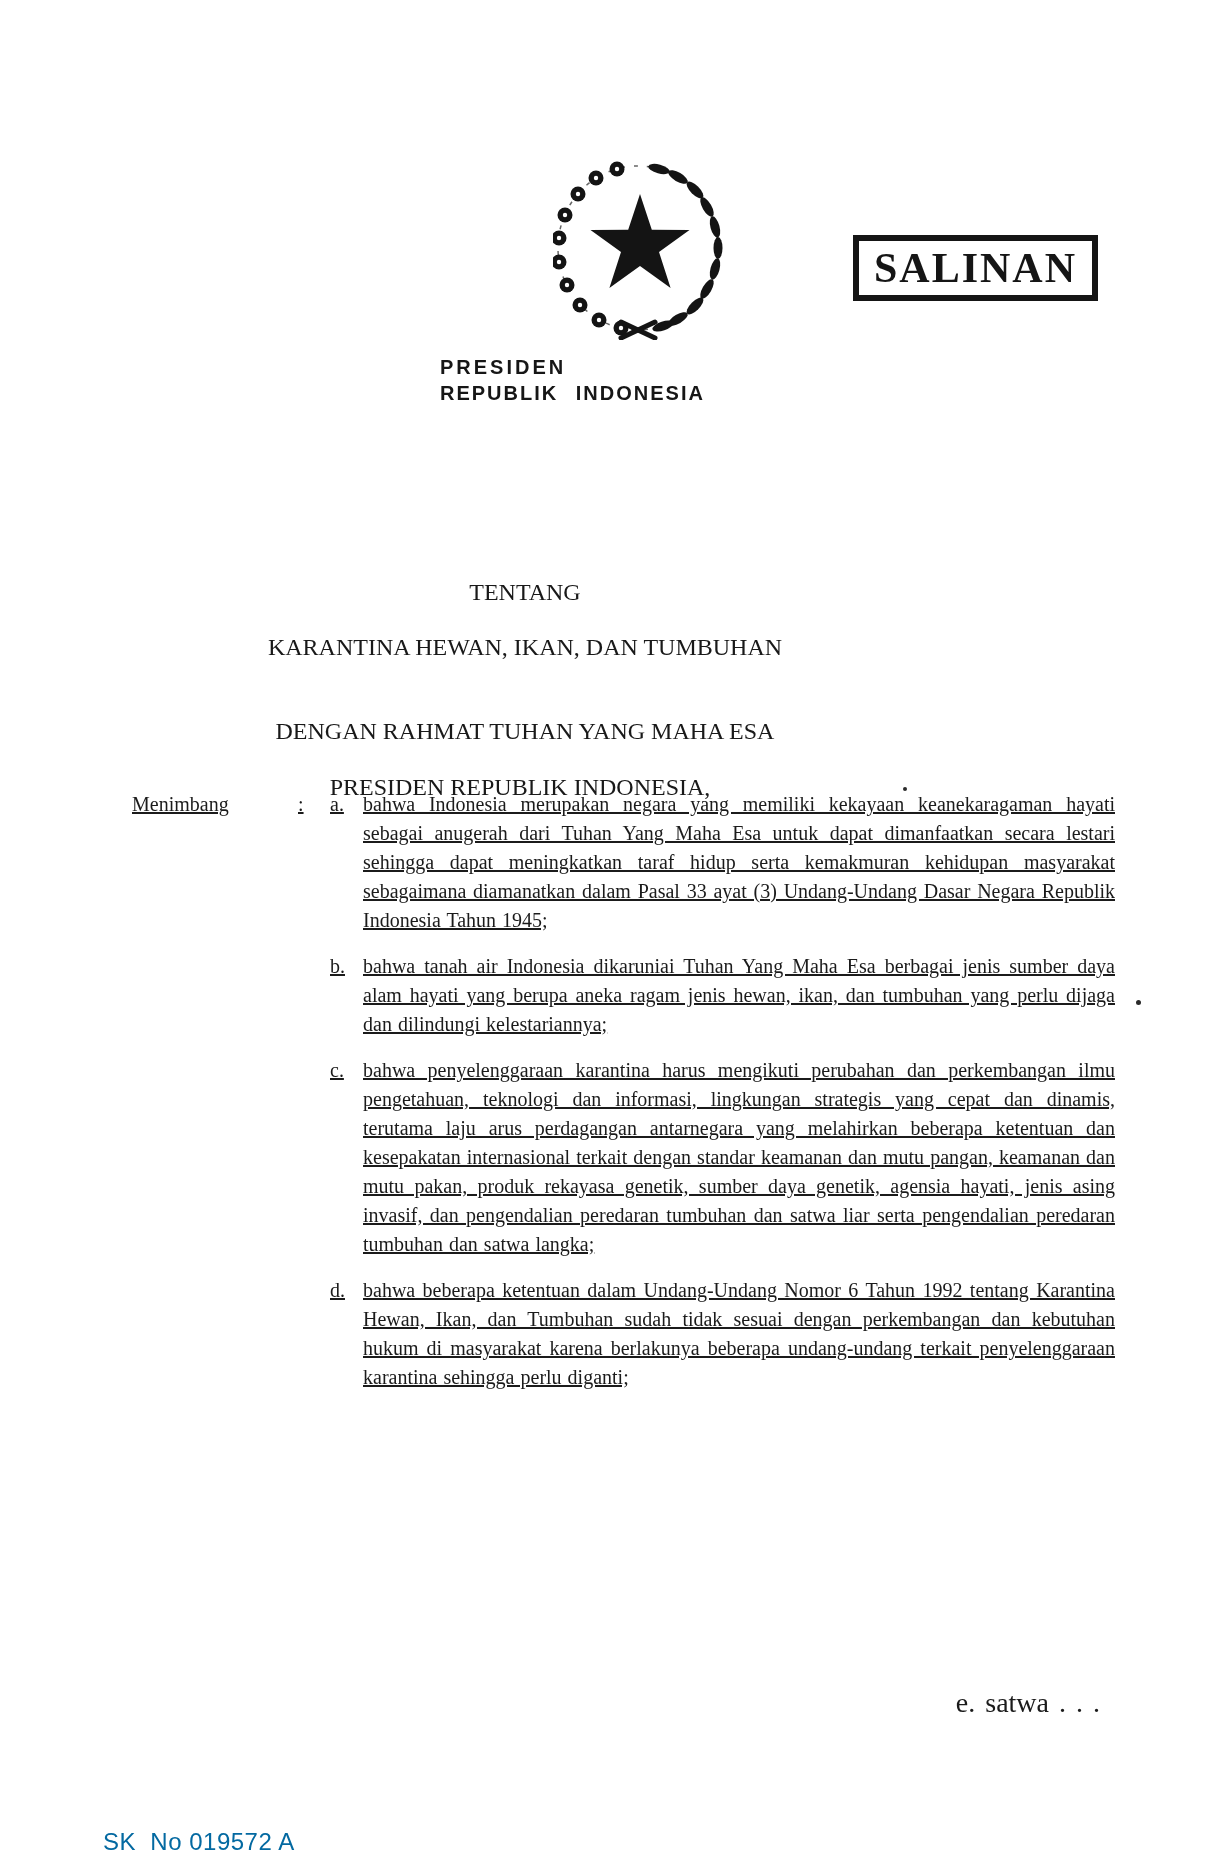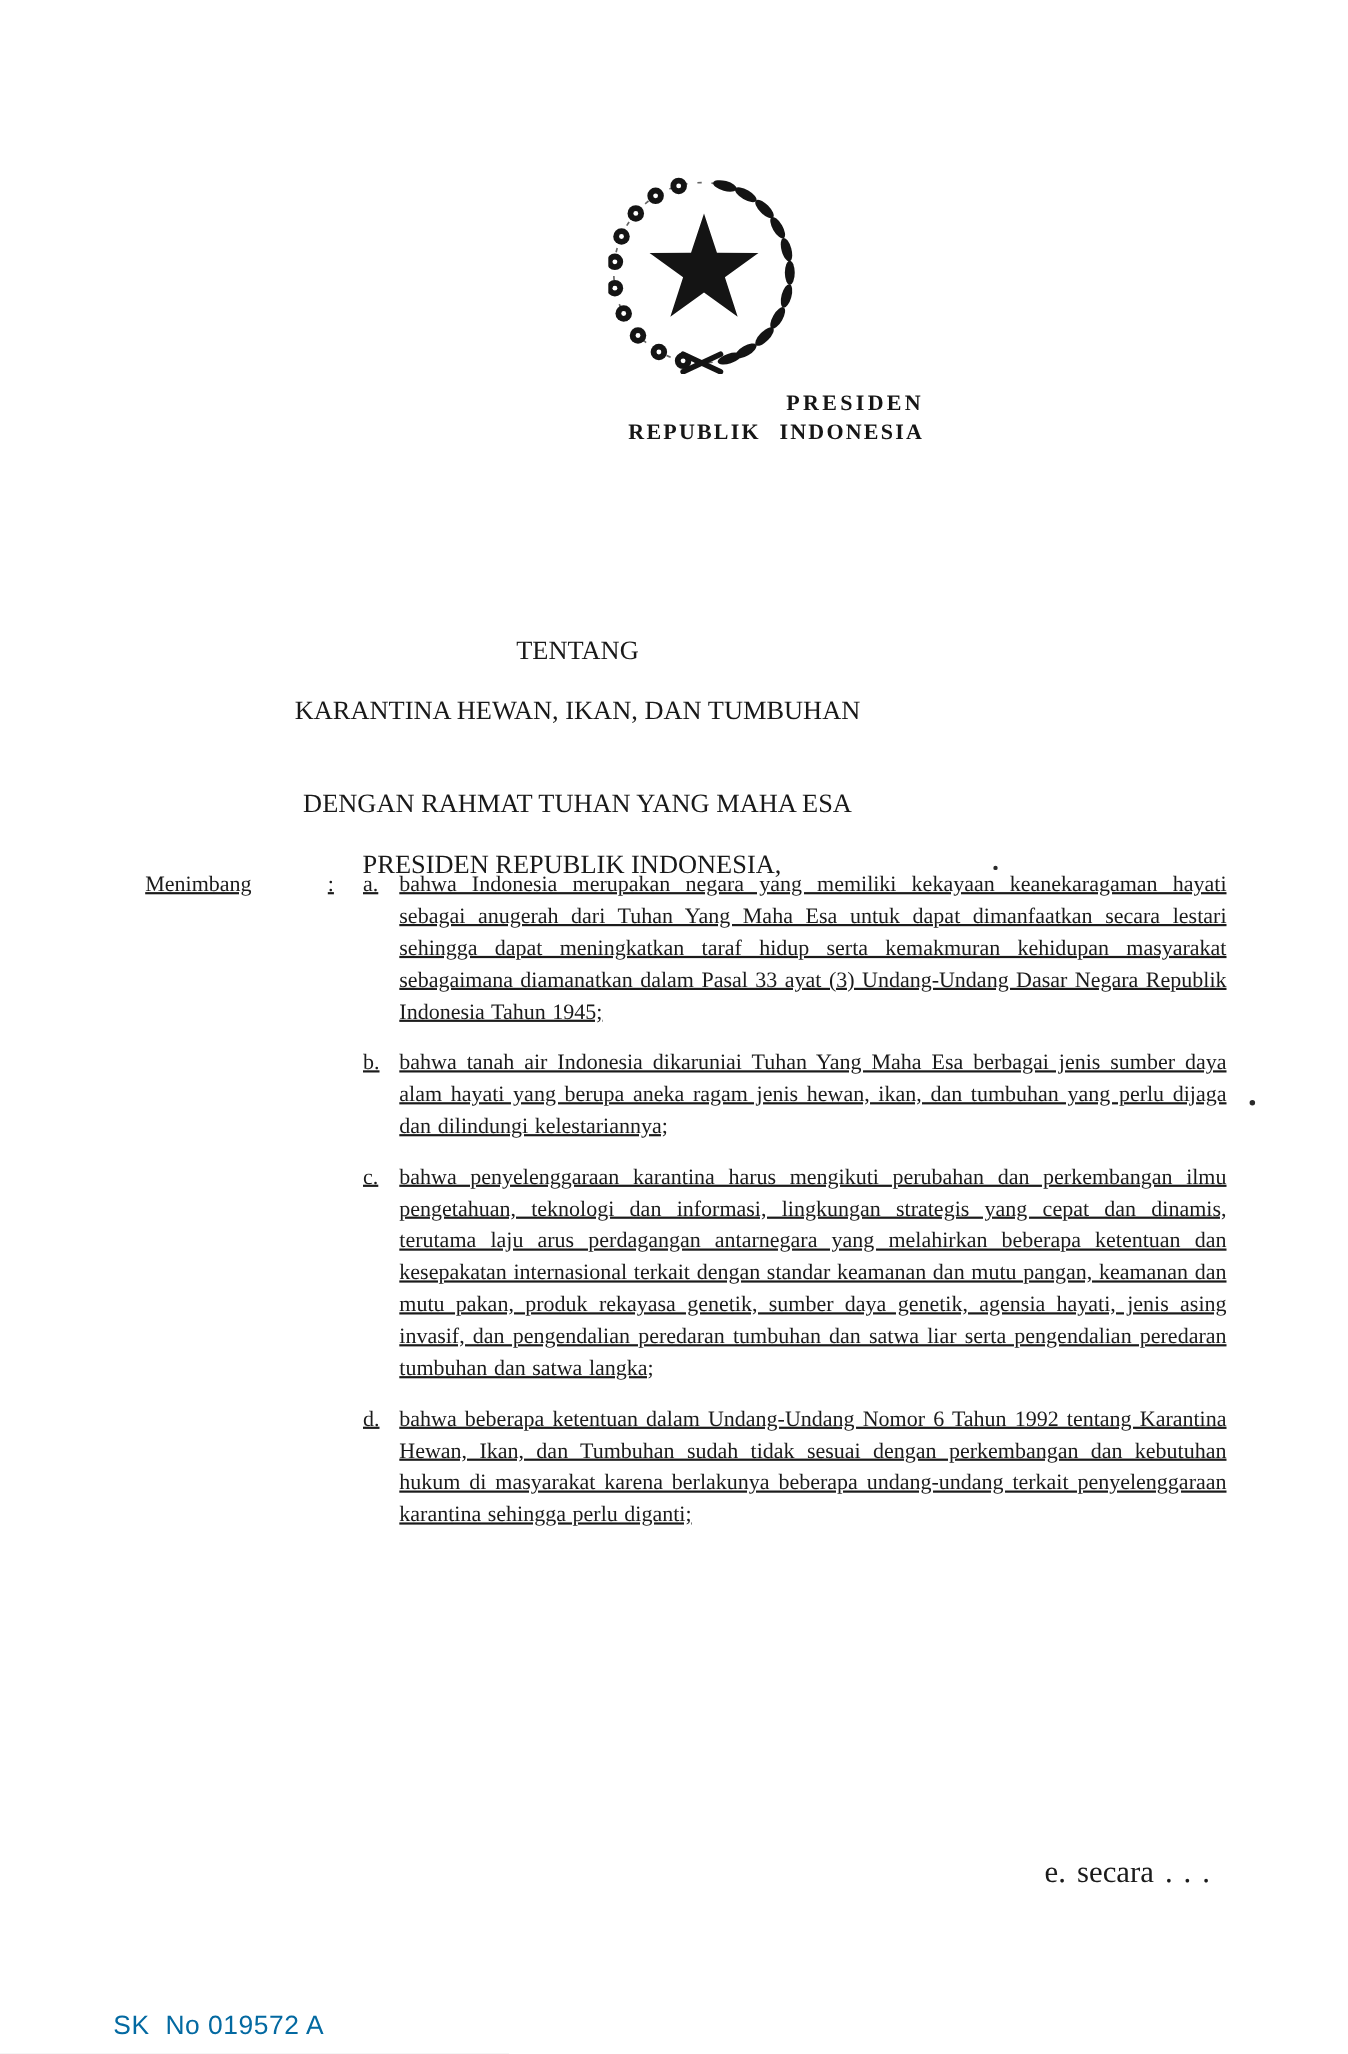--- a/index.html
+++ b/index.html
@@ -20,22 +20,22 @@
   .salinan{
     position:absolute;left:853px;top:235px;width:245px;height:66px;
     border:6px solid #151515;box-sizing:border-box;
     display:flex;align-items:center;justify-content:center;
     font-family:"Liberation Serif", serif;font-weight:700;
     font-size:42px;letter-spacing:2px;color:#151515;
   }
 
   
   .letterhead{
-    position:absolute;left:440px;top:356px;width:400px;text-align:right;
-    font-family:Liberation Serif, serif;font-weight:700;color:#161616;
+    position:absolute;left:440px;top:356px;width:400px;text-align:left;
+    font-family:Liberation Sans, sans-serif;font-weight:700;color:#161616;
   }
   .lh1{font-size:20px;letter-spacing:3px;}
   .lh2{font-size:20px;letter-spacing:2px;word-spacing:10px;margin-top:3px;}
 
   
   .cline{
     position:absolute;left:0;width:1090px;text-align:center;
     font-size:24px;white-space:nowrap;color:#191919;
   }
   .t1{top:464px;transform:translateX(15px);}
@@ -125,20 +125,23 @@
           <circle cx="68" cy="182" r="2.2" fill="#fff"></circle>
       </g>
 
       <g stroke="#141414" stroke-width="5" stroke-linecap="round">
         <line x1="68" y1="176" x2="102" y2="192"></line>
         <line x1="102" y1="176" x2="68" y2="192"></line>
       </g>
     </g>
   </svg>
 
+  <div class="salinan">
+    <span>SALINAN</span>
+  </div>
 
   <div class="letterhead">
     <div class="lh1">PRESIDEN</div>
     <div class="lh2">REPUBLIK INDONESIA</div>
   </div>
 
   <div class="cline t3">TENTANG</div>
   <div class="cline t4">KARANTINA HEWAN, IKAN, DAN TUMBUHAN</div>
 
   <div class="cline t5">DENGAN RAHMAT TUHAN YANG MAHA ESA</div>
@@ -160,20 +163,20 @@
         <span class="marker">c.</span>
         <p class="itext">bahwa penyelenggaraan karantina harus mengikuti perubahan dan perkembangan ilmu pengetahuan, teknologi dan informasi, lingkungan strategis yang cepat dan dinamis, terutama laju arus perdagangan antarnegara yang melahirkan beberapa ketentuan dan kesepakatan internasional terkait dengan standar keamanan dan mutu pangan, keamanan dan mutu pakan, produk rekayasa genetik, sumber daya genetik, agensia hayati, jenis asing invasif, dan pengendalian peredaran tumbuhan dan satwa liar serta pengendalian peredaran tumbuhan dan satwa langka;</p>
       </div>
       <div class="c-item">
         <span class="marker">d.</span>
         <p class="itext">bahwa beberapa ketentuan dalam Undang-Undang Nomor 6 Tahun 1992 tentang Karantina Hewan, Ikan, dan Tumbuhan sudah tidak sesuai dengan perkembangan dan kebutuhan hukum di masyarakat karena berlakunya beberapa undang-undang terkait penyelenggaraan karantina sehingga perlu diganti;</p>
       </div>
     </div>
   </div>
 
-  <div class="catchword">e. secara . . .</div>
+  <div class="catchword">e. satwa . . .</div>
 
   <div class="sk-footer">SK  No 019572 A</div>
 
   <div class="dot dot-a"></div>
   <div class="dot dot-b"></div>
 
 </div>
 
 </body></html>

